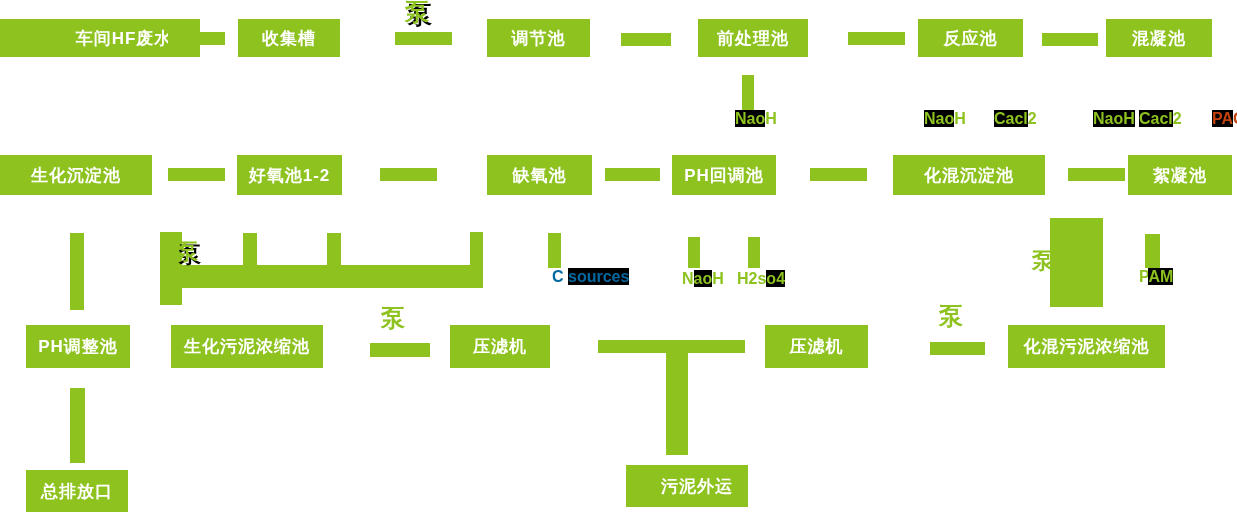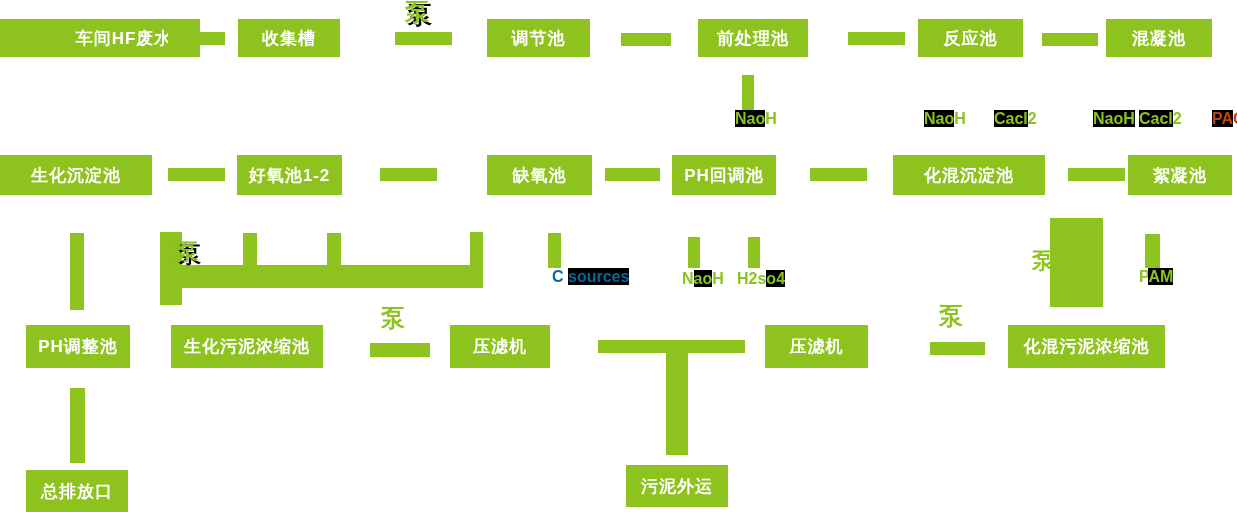--- a/index.html
+++ b/index.html
@@ -37,21 +37,21 @@
     <div class="node" style="background: rgb(141, 194, 31); left: 487px; top: 155px; width: 105px; height: 40px;">缺氧池</div>
     <div class="node" style="background: rgb(141, 194, 31); left: 672px; top: 155px; width: 104px; height: 40px;">PH回调池</div>
     <div class="node" style="background: rgb(141, 194, 31); left: 893px; top: 155px; width: 152px; height: 40px;">化混沉淀池</div>
     <div class="node" style="background: rgb(141, 194, 31); left: 1128px; top: 155px; width: 104px; height: 40px;">絮凝池</div>
     <div class="node" style="background: rgb(141, 194, 31); left: 26px; top: 325px; width: 104px; height: 43px;">PH调整池</div>
     <div class="node" style="background: rgb(141, 194, 31); left: 171px; top: 325px; width: 152px; height: 43px;">生化污泥浓缩池</div>
     <div class="node" style="background: rgb(141, 194, 31); left: 450px; top: 325px; width: 100px; height: 43px;">压滤机</div>
     <div class="node" style="background: rgb(141, 194, 31); left: 765px; top: 325px; width: 103px; height: 43px;">压滤机</div>
     <div class="node" style="background: rgb(141, 194, 31); left: 1008px; top: 325px; width: 157px; height: 43px;">化混污泥浓缩池</div>
     <div class="node" style="background: rgb(141, 194, 31); left: 26px; top: 470px; width: 102px; height: 42px;">总排放口</div>
-    <div class="node" style="background: rgb(141, 194, 31); left: 626px; top: 465px; width: 102px; height: 42px;">污泥外运</div>
+    <div class="node" style="background: rgb(141, 194, 31); left: 626px; top: 465px; width: 102px; height: 42px; padding-left: 20px;">污泥外运</div>
     <div class="connector" style="background: rgb(141, 194, 31); left: 168px; top: 32px; width: 57px; height: 13px;"></div>
     <div class="connector" style="background: rgb(141, 194, 31); left: 395px; top: 32px; width: 57px; height: 13px;"></div>
     <div class="connector" style="background: rgb(141, 194, 31); left: 621px; top: 33px; width: 50px; height: 13px;"></div>
     <div class="connector" style="background: rgb(141, 194, 31); left: 848px; top: 32px; width: 57px; height: 13px;"></div>
     <div class="connector" style="background: rgb(141, 194, 31); left: 1042px; top: 33px; width: 56px; height: 13px;"></div>
     <div class="connector" style="background: rgb(141, 194, 31); left: 742px; top: 75px; width: 12px; height: 35px;"></div>
     <div class="connector" style="background: rgb(141, 194, 31); left: 168px; top: 168px; width: 57px; height: 13px;"></div>
     <div class="connector" style="background: rgb(141, 194, 31); left: 380px; top: 168px; width: 57px; height: 13px;"></div>
     <div class="connector" style="background: rgb(141, 194, 31); left: 605px; top: 168px; width: 55px; height: 13px;"></div>
     <div class="connector" style="background: rgb(141, 194, 31); left: 810px; top: 168px; width: 57px; height: 13px;"></div>

